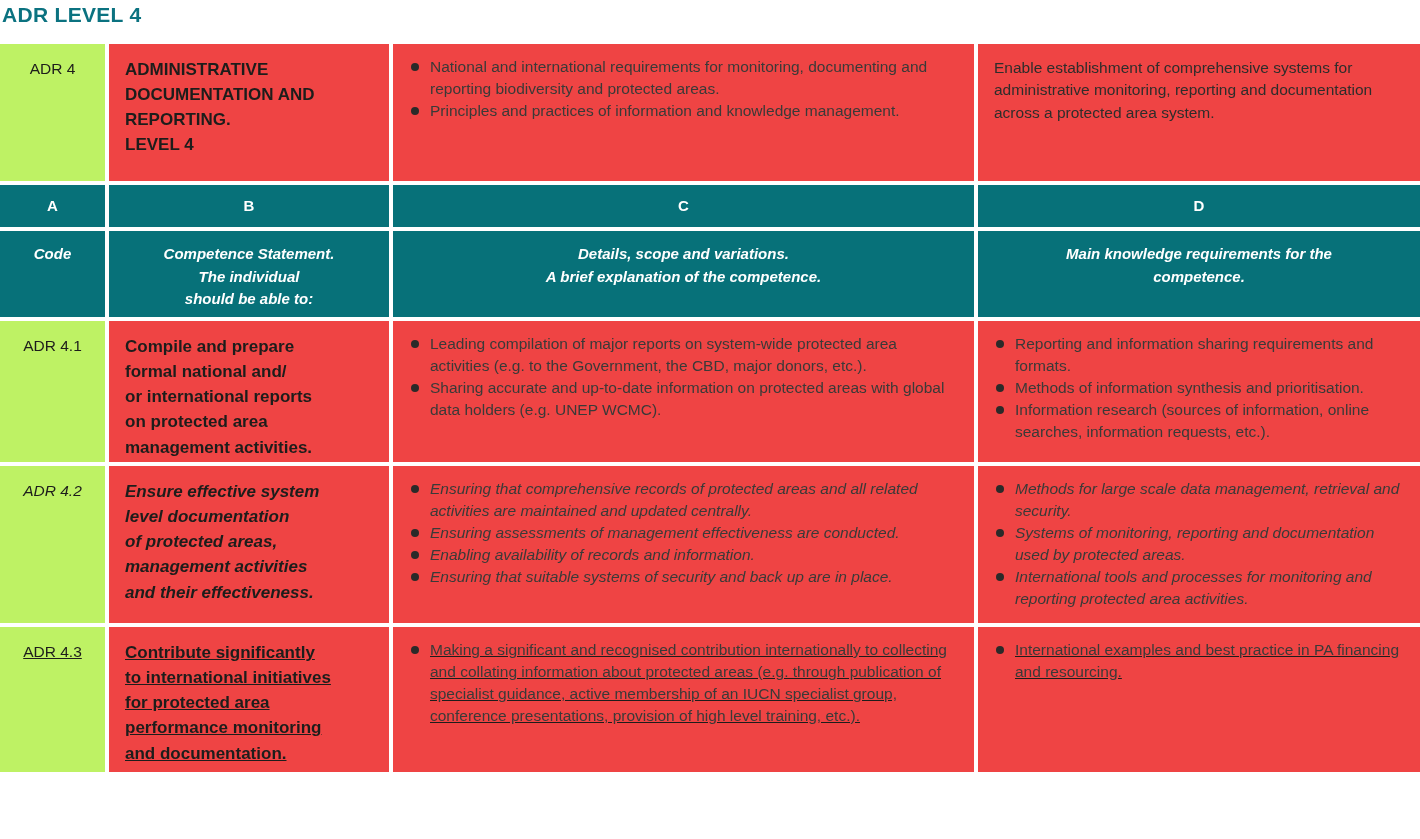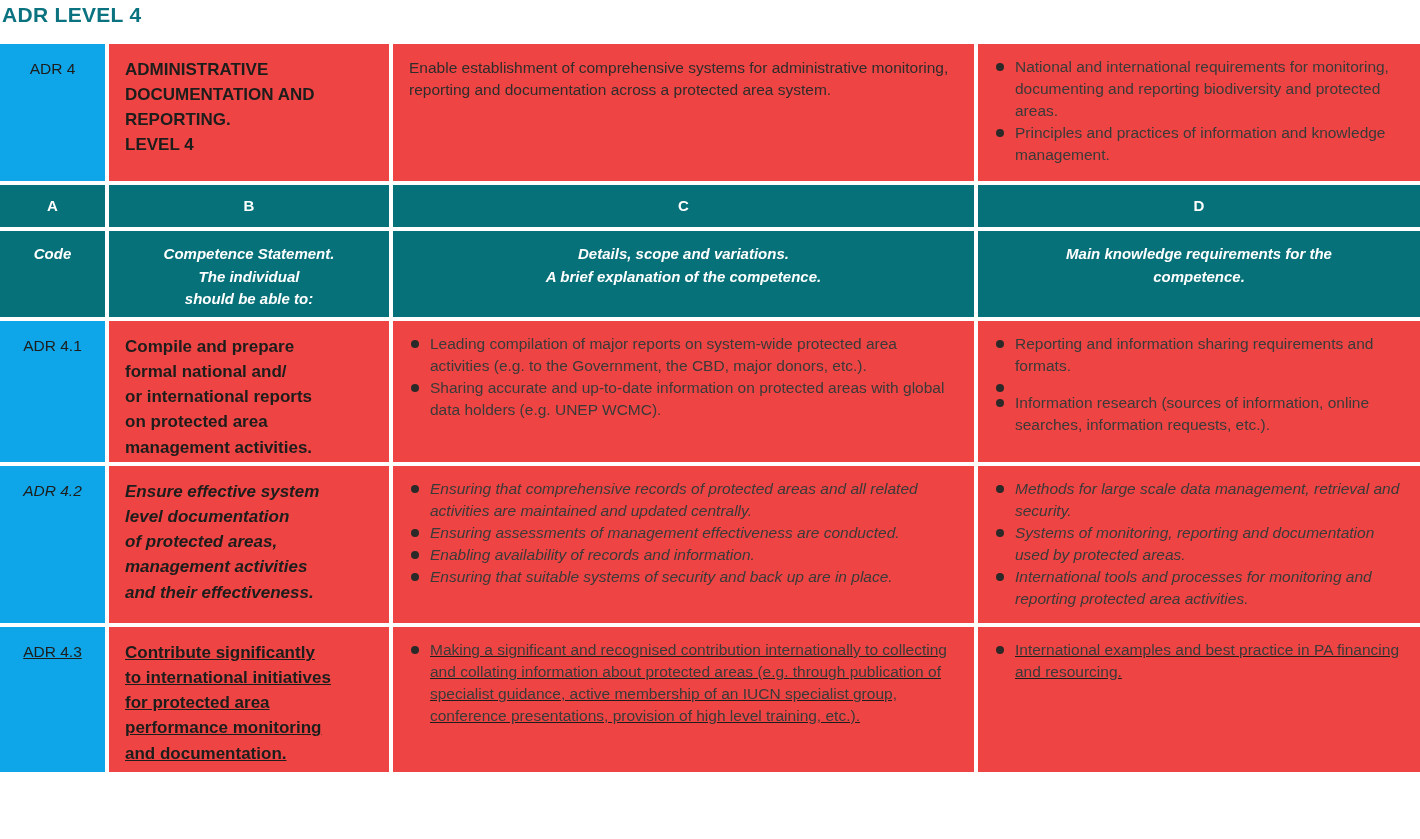--- a/index.html
+++ b/index.html
@@ -21,21 +21,21 @@
     display: grid;
     grid-template-columns: 105px 280px 581px 1fr;
     gap: 4px;
     margin-bottom: 4px;
   }
   .grid-row:last-child { margin-bottom: 16px; text-decoration: underline; }
 
   .cell { overflow: hidden; }
   .teal  { background: #077179; color: #ffffff; }
   .light { background: #ef4444; }
-  .code-bg { background: #0ea5e9; }
+  .code-bg { background: #bef264; }
 
   .pre { white-space: pre-line; }
 
   
   .h-main {
     display: flex; align-items: center; justify-content: center;
     text-align: center; font-weight: bold; font-size: 15px; line-height: 1.35;
   }
   .r-header { height: 63px; }
   .r-letters { height: 42px; }
@@ -89,33 +89,33 @@
 
   <div>
 
 
     <div class="grid-row r-level">
       <div class="cell code-bg code-cell">ADR 4</div>
       <div class="cell light statement-cell pre">ADMINISTRATIVE
 DOCUMENTATION AND
 REPORTING.
 LEVEL 4</div>
+      <div class="cell light">
+        <ul class="bullets">
+          <li>
+              <span class="dot"></span>
+              <span>National and international requirements for monitoring, documenting and reporting biodiversity and protected areas.</span>
+            </li>
+          <li>
+              <span class="dot"></span>
+              <span>Principles and practices of information and knowledge management.</span>
+            </li>
+        </ul>
+      </div>
       <div class="cell light plain-cell">Enable establishment of comprehensive systems for administrative monitoring, reporting and documentation across a protected area system.</div>
-      <div class="cell light">
-        <ul class="bullets">
-          <li>
-              <span class="dot"></span>
-              <span>National and international requirements for monitoring, documenting and reporting biodiversity and protected areas.</span>
-            </li>
-          <li>
-              <span class="dot"></span>
-              <span>Principles and practices of information and knowledge management.</span>
-            </li>
-        </ul>
-      </div>
     </div>
 
     <div class="grid-row r-letters">
       <div class="cell teal h-main">A</div>
       <div class="cell teal h-main">B</div>
       <div class="cell teal h-main">C</div>
       <div class="cell teal h-main">D</div>
     </div>
 
     <div class="grid-row r-sub">
@@ -149,20 +149,21 @@
         </ul>
       </div>
       <div class="cell light">
         <ul class="bullets">
           <li>
               <span class="dot"></span>
               <span>Reporting and information sharing requirements and formats.</span>
             </li>
           <li>
               <span class="dot"></span>
+              <span>Methods of information synthesis and prioritisation.</span>
             </li>
           <li>
               <span class="dot"></span>
               <span>Information research (sources of information, online searches, information requests, etc.).</span>
             </li>
         </ul>
       </div>
     </div>
 
     <div class="grid-row r-c2">

